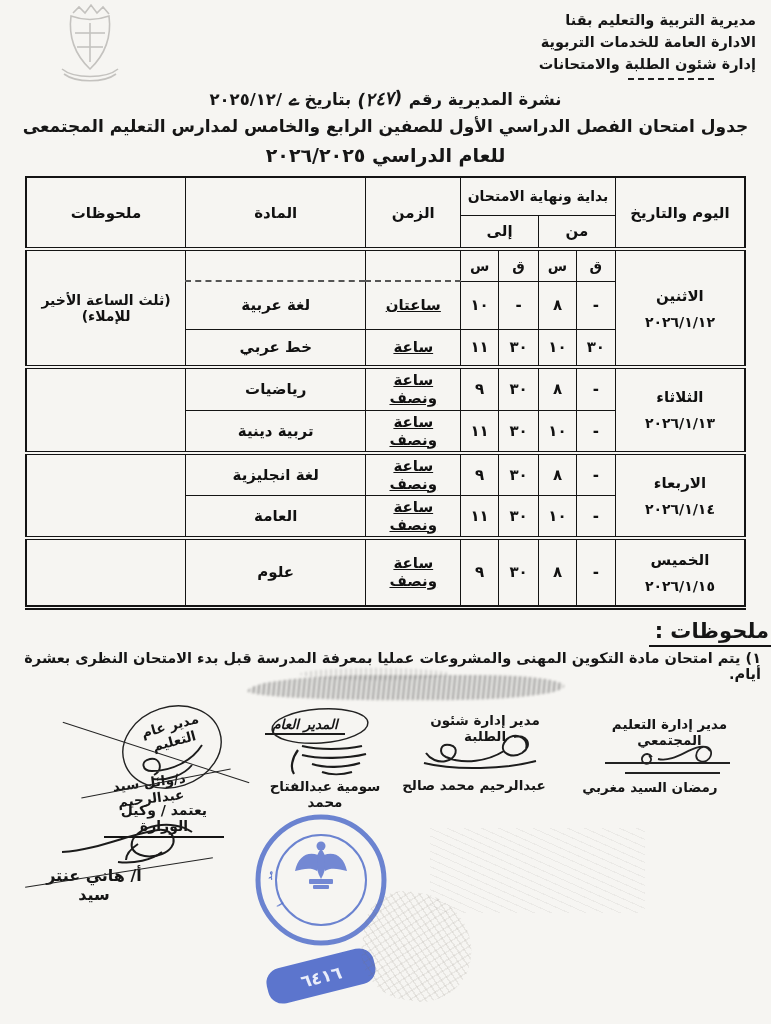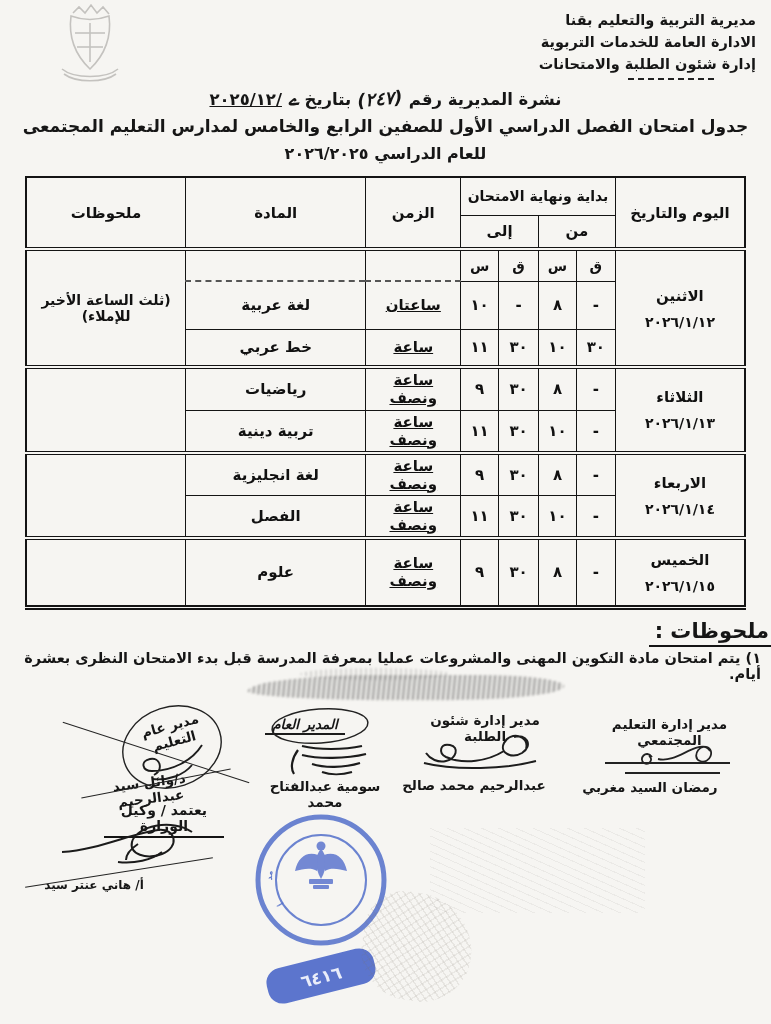--- a/index.html
+++ b/index.html
@@ -17,23 +17,23 @@
   .letterhead .dash-under{width:86px; border-top:2.5px dashed #222; margin:3px 42px 0 auto;}
 
   
   .logo{position:absolute; top:2px; left:42px; opacity:.6;}
 
   
   .titleblock{position:absolute; top:88px; left:0; right:0; text-align:center;}
   .t-line1{display:flex; justify-content:center; align-items:baseline; gap:6px;
     font-size:16.5px; font-weight:bold;}
   .hand{font-style:italic; display:inline-block; transform:rotate(-5deg); font-size:18px;}
-  .date-ltr{direction:ltr; unicode-bidi:bidi-override;text-decoration:underline;}
+  .date-ltr{direction:ltr; unicode-bidi:bidi-override;}
   .t-line2{margin-top:7px; font-size:17px; font-weight:bold;}
-  .t-line3{margin-top:8px; font-size:16px; font-weight:bold;}
+  .t-line3{margin-top:8px; font-size:19px; font-weight:bold;}
 
   
   table.sched{position:absolute; top:176px; left:25px; width:721px;
     border-collapse:collapse; border:2.5px solid #141414;
     border-bottom:5px double #141414; direction:rtl;}
   .sched td,.sched th{border:1.6px solid #141414; text-align:center; vertical-align:middle;
     font-weight:bold; font-size:15px; padding:2px 3px; color:#111;}
   .sched tr.g-start>td,.sched tr.g-start>th{border-top:4px double #141414;}
   .hr1{height:38px;} .hr2{height:34px;}
   .rsub{height:32px;} .rsub td{font-size:14px;}
@@ -208,21 +208,21 @@
       <td class="dur">ساعة ونصف</td>
       <td>لغة انجليزية</td>
       <td rowspan="2" class="note-cell"></td>
     </tr>
     <tr class="rF">
       <td>-</td>
       <td>١٠</td>
       <td>٣٠</td>
       <td>١١</td>
       <td class="dur">ساعة ونصف</td>
-      <td>الفصل</td>
+      <td>العامة</td>
     </tr>
 
     <tr class="rG g-start">
       <td>
         <div class="day-name">الخميس</div>
         <div class="day-date">٢٠٢٦/١/١٥</div>
       </td>
       <td>-</td>
       <td>٨</td>
       <td>٣٠</td>
@@ -297,21 +297,21 @@
 
   <div class="approval-title">يعتمد / وكيل الوزارة</div>
   <div class="sigsvg" style="left:42px; top:818px;">
     <svg width="175" height="60" viewBox="0 0 175 60">
       <g fill="none" stroke="#1b1b1b" stroke-width="2">
         <path d="M150,14 c-20,-14 -56,-6 -60,10 c-3,12 14,18 30,12 c18,-7 14,-26 -4,-24 c-26,3 -60,20 -96,22"></path>
         <path d="M120,34 c-10,8 -28,12 -44,10 m20,-18 c-6,4 -12,10 -12,16"></path>
       </g>
     </svg>
   </div>
-  <div class="signame" style="left:28px; top:866px; width:132px; font-size:12px;margin-top:12px;">أ/ هاني عنتر سيد</div>
+  <div class="signame" style="left:28px; top:866px; width:132px; font-size:16px;">أ/ هاني عنتر سيد</div>
   <div class="stroke-line" style="left:24px; top:872px; width:190px; transform:rotate(-9deg);"></div>
 
   <div class="stamp">
     <svg width="145" height="210" viewBox="0 0 145 210">
       <g stroke="#4160c6" fill="none">
         <circle cx="71" cy="72" r="63" stroke-width="5" opacity=".85"></circle>
         <circle cx="71" cy="72" r="45" stroke-width="2" opacity=".85"></circle>
       </g>
       <path id="arcT" d="M22,72 A49,49 0 0 1 120,72" fill="none"></path>
       <path id="arcB" d="M27,95 A49,49 0 0 0 115,95" fill="none"></path>

